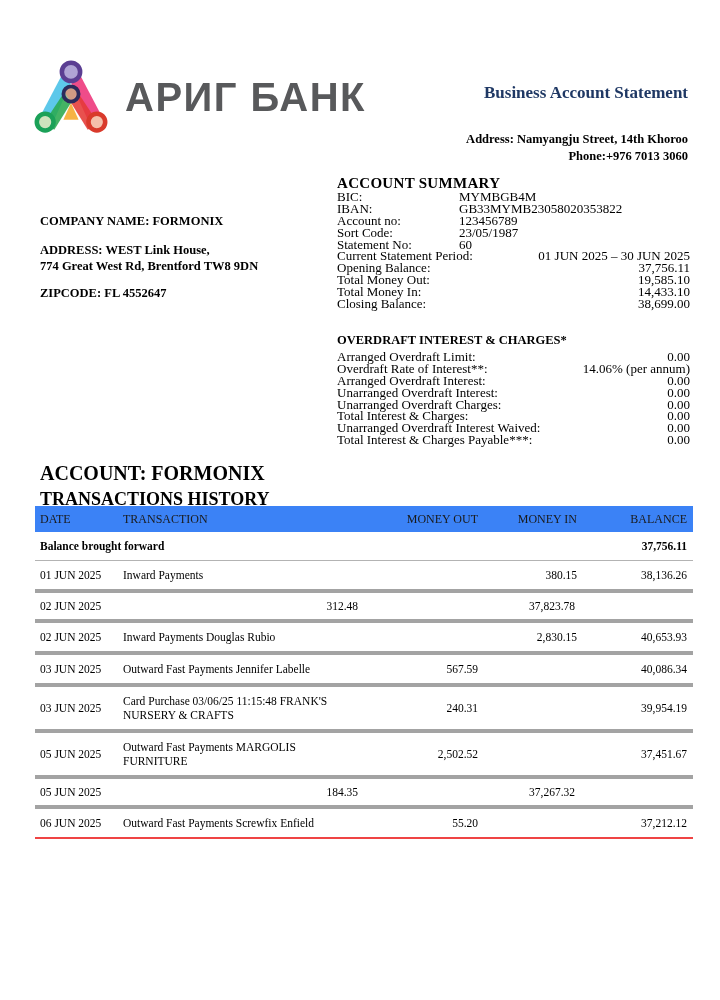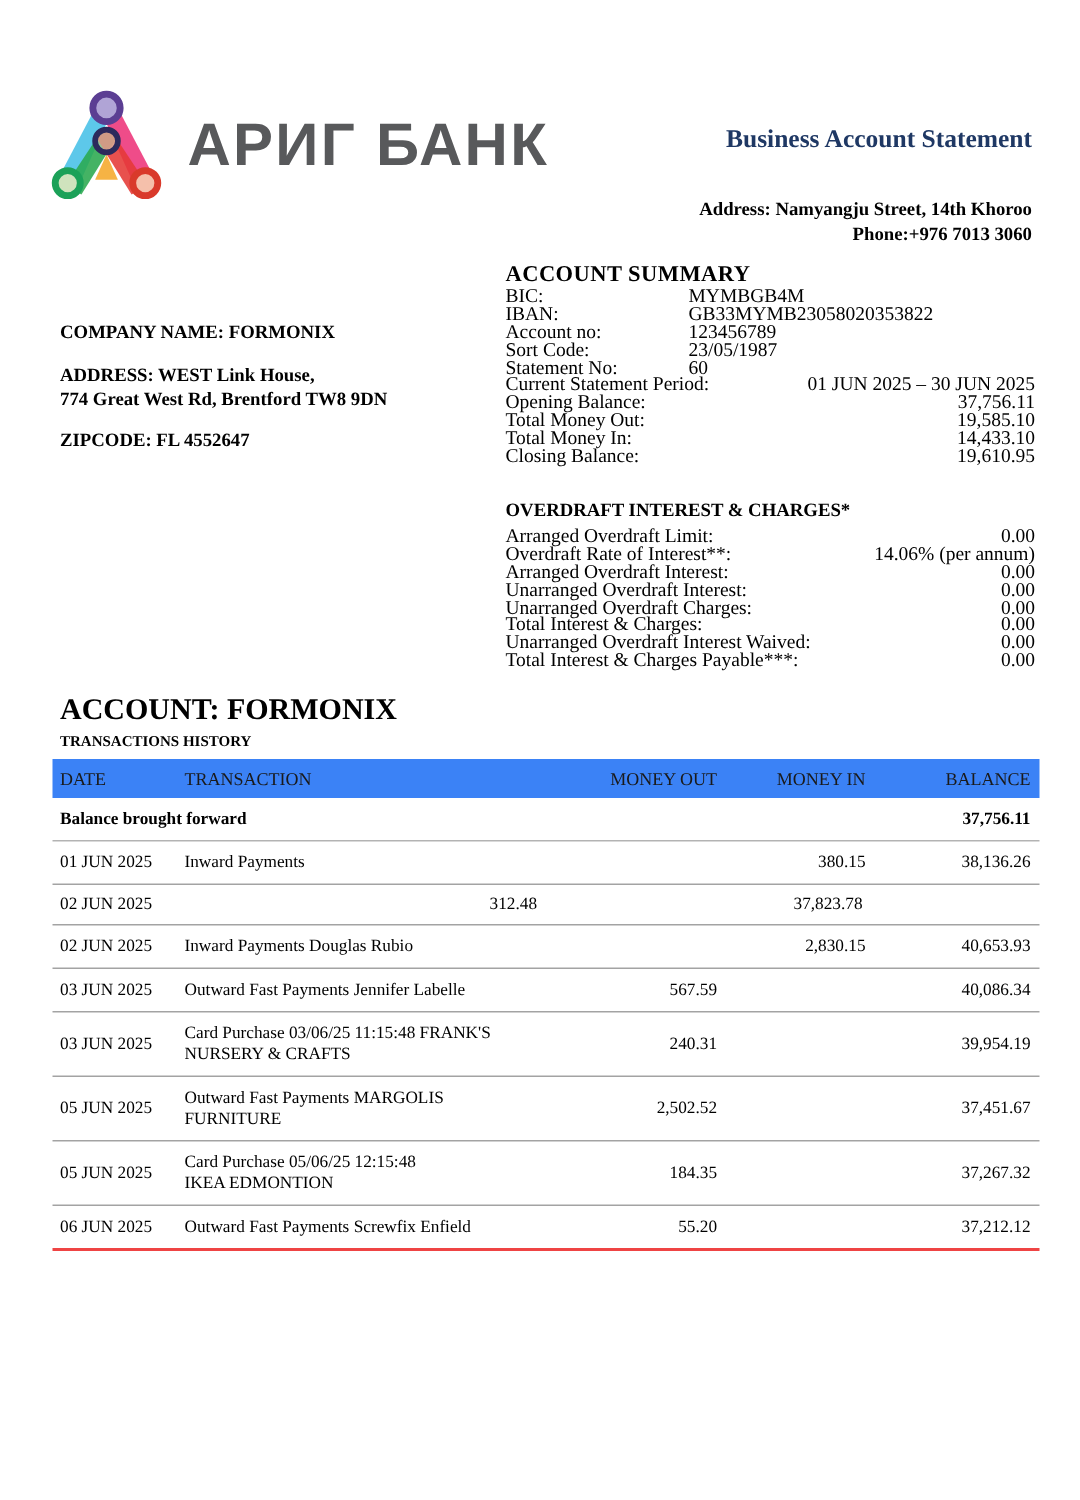--- a/index.html
+++ b/index.html
@@ -34,33 +34,33 @@
   .overdraft-block{ position:absolute; left:337px; top:333px; width:353px; }
   .sec-title-lg { font-size:15px; font-weight:bold; letter-spacing:0.3px; line-height:16px; margin-bottom:0; }
   .sec-title-md { font-size:12.5px; font-weight:bold; line-height:14px; margin-bottom:4px; }
   .kv-row  { position:relative; height:11.9px; font-size:13px; line-height:11.9px; white-space:nowrap; }
   .kv-label { position:absolute; left:0; }
   .kv-val-left  { position:absolute; left:86px;margin-left:36px; }
   .kv-val-right { position:absolute; right:0; }
 
   
   .account-title { position:absolute; left:40px; top:462px; font-size:20px; font-weight:bold; }
-  .history-title { position:absolute; left:40px; top:489px; font-size:10px; font-weight:bold; }
+  .history-title { position:absolute; left:40px; top:489px; font-size:18px; font-weight:bold; }
 
   .tx-table { position:absolute; left:35px; top:506px; width:658px; font-size:11.5px; }
   .tx-grid { display:grid; grid-template-columns:88px 240px 120px 98px 112px; align-items:center; }
   .tx-head { background:#3b82f6; height:26px; font-weight:normal; font-size:12px; color:#1a1a1a; }
   .th-date { padding-left:5px; }
   .th-out, .td-out { text-align:right; padding-right:5px; }
   .th-in,  .td-in  { text-align:right; padding-right:4px; }
   .th-bal, .td-bal { text-align:right; padding-right:6px; }
   .opening-row { display:flex; align-items:center; padding:8px 0; border-bottom:1px solid #b3b3b3; font-weight:bold; }
   .opening-label { padding-left:5px; flex:1; }
   .opening-balance { text-align:right; padding-right:6px; }
-  .tx-row { padding:7px 0; border-bottom:1px solid #a3a3a3; }
+  .tx-row { padding:7px 0; border-bottom:4px solid #a3a3a3; }
   .tx-body .tx-row:last-child { border-bottom:2px solid #ef4444; }
   .td-date { padding-left:5px; }
   .td-desc { white-space:pre-line; line-height:14px; }
 
   
   .watermark { position:absolute; left:297px; top:908px; width:408px; text-align:center; }
   .wm-text {
     font-family:"Liberation Sans", sans-serif; font-size:54px; letter-spacing:2px;
     color:#2b57a6; line-height:56px; white-space:nowrap;
   }
@@ -138,21 +138,21 @@
         <div class="kv-row">
           <span class="kv-label">Total Money Out:</span>
           <span class="kv-val-right">19,585.10</span>
         </div>
         <div class="kv-row">
           <span class="kv-label">Total Money In:</span>
           <span class="kv-val-right">14,433.10</span>
         </div>
         <div class="kv-row">
           <span class="kv-label">Closing Balance:</span>
-          <span class="kv-val-right">19,610.95</span>
+          <span class="kv-val-right">38,699.00</span>
         </div>
       </div>
   </div>
 
   <div class="overdraft-block">
     <div class="sec-title-md">OVERDRAFT INTEREST &amp; CHARGES*</div>
     <div>
         <div class="kv-row">
           <span class="kv-label">Arranged Overdraft Limit:</span>
           <span class="kv-val-right">0.00</span>
@@ -241,22 +241,20 @@
         </div>
         <div class="tx-grid tx-row">
           <div class="td-date">05 JUN 2025</div>
           <div class="td-desc">Outward Fast Payments MARGOLIS FURNITURE</div>
           <div class="td-out">2,502.52</div>
           <div class="td-in"></div>
           <div class="td-bal">37,451.67</div>
         </div>
         <div class="tx-grid tx-row">
           <div class="td-date">05 JUN 2025</div>
-          <div class="td-desc">Card Purchase 05/06/25 12:15:48
-IKEA EDMONTION</div>
           <div class="td-out">184.35</div>
           <div class="td-in"></div>
           <div class="td-bal">37,267.32</div>
         </div>
         <div class="tx-grid tx-row">
           <div class="td-date">06 JUN 2025</div>
           <div class="td-desc">Outward Fast Payments Screwfix Enfield</div>
           <div class="td-out">55.20</div>
           <div class="td-in"></div>
           <div class="td-bal">37,212.12</div>

